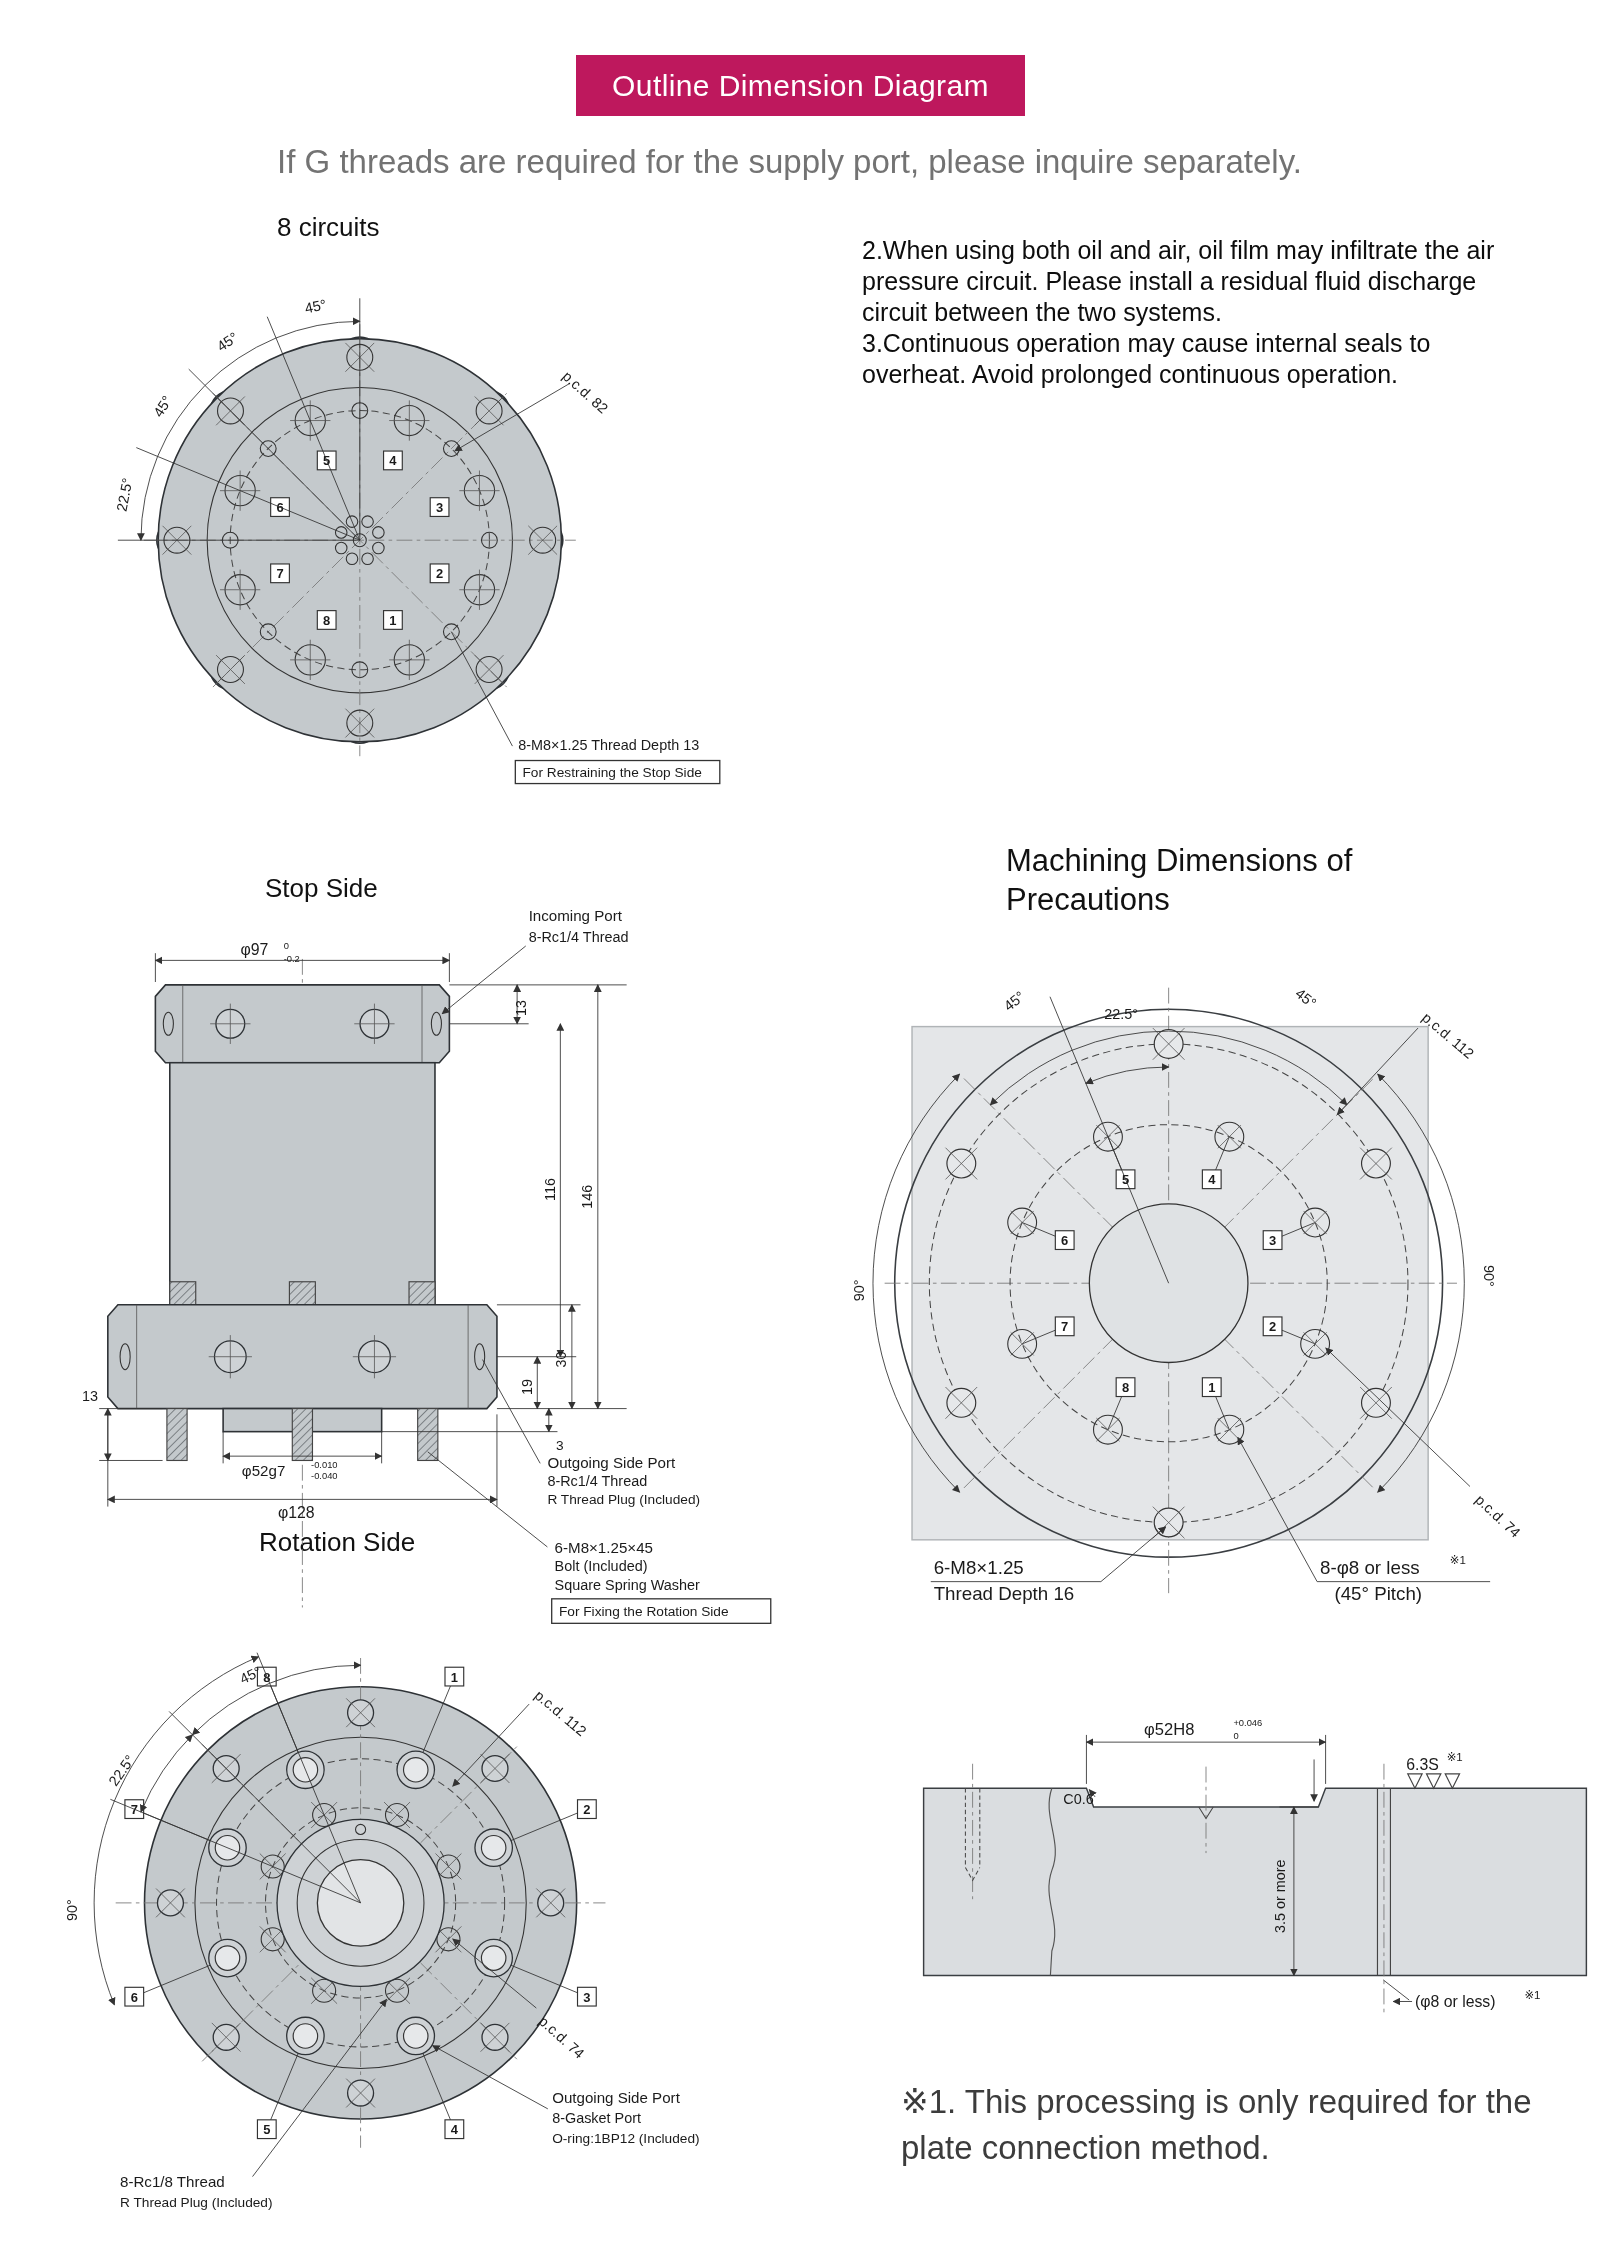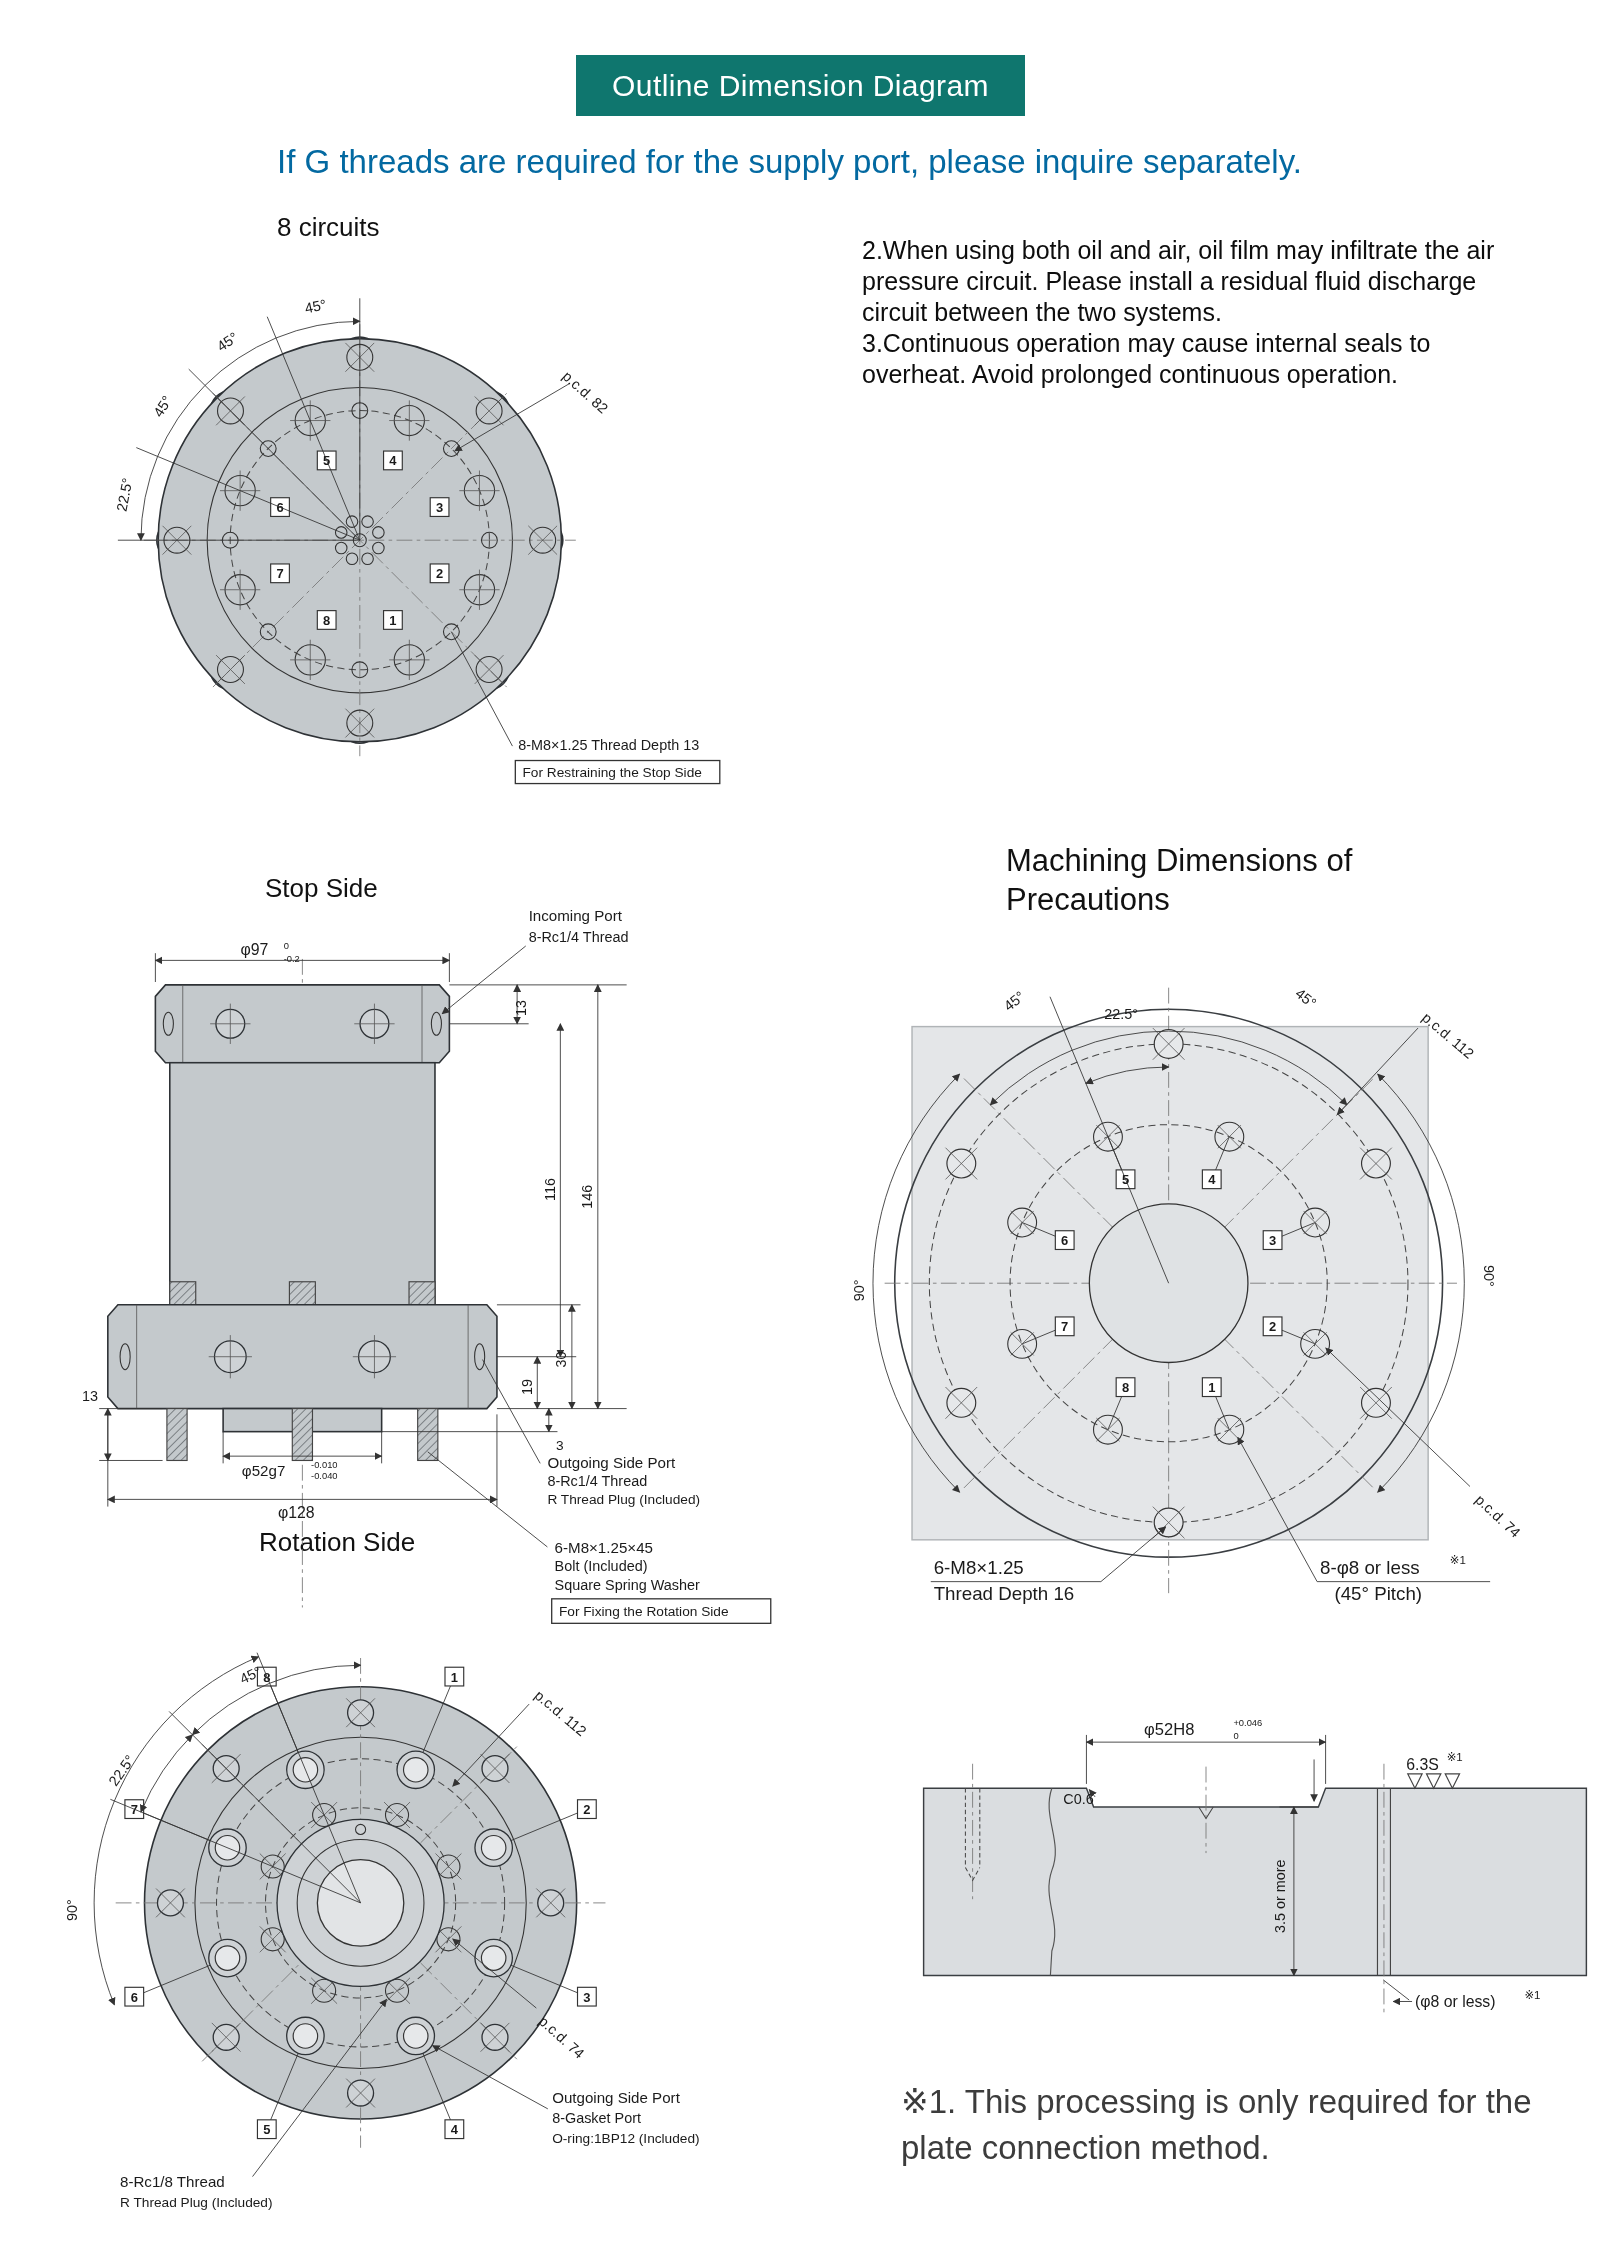--- a/index.html
+++ b/index.html
@@ -1,21 +1,21 @@
 <!DOCTYPE html>
 <html style="font-size:12px"><head>
 <meta charset="utf-8">
 <style>
   *{margin:0;padding:0;box-sizing:border-box}
   html,body{background:#fff}
   body{width:1622px;height:2261px;position:relative;font-family:"Liberation Sans","DejaVu Sans",sans-serif;color:#1a1a1a}
   .abs{position:absolute}
-  .badge{left:576px;top:55px;width:449px;height:61px;background:#0f766e;color:#fff;
+  .badge{left:576px;top:55px;width:449px;height:61px;background:#be185d;color:#fff;
          font-size:30px;display:flex;align-items:center;justify-content:center;letter-spacing:0.4px}
-  .subtitle{left:0;top:143px;width:1579px;text-align:center;font-size:33px;color:#0369a1}
+  .subtitle{left:0;top:143px;width:1579px;text-align:center;font-size:33px;color:#737373}
   .h2{font-size:26px;color:#111}
   .mach-title{left:1006px;top:841px;font-size:31px;line-height:1.26;color:#111}
   .precautions{left:862px;top:235px;width:656px;font-size:25px;line-height:1.24;color:#0d0d0d}
   .precautions .p-title{font-weight:bold}
   .precautions p{margin:0}
   .precautions .p4{font-size:27px;line-height:1.42;margin-top:3px}
   .footnote{left:901px;top:2079px;width:653px;font-size:33px;line-height:1.4;color:#3c3c3c}
   svg{overflow:visible}
   svg text{font-family:"Liberation Sans","DejaVu Sans",sans-serif;fill:#1b1b1b}
   .t7{font-size:6.5px}.t8{font-size:8px}.t9{font-size:9.5px}.t10{font-size:10px}

